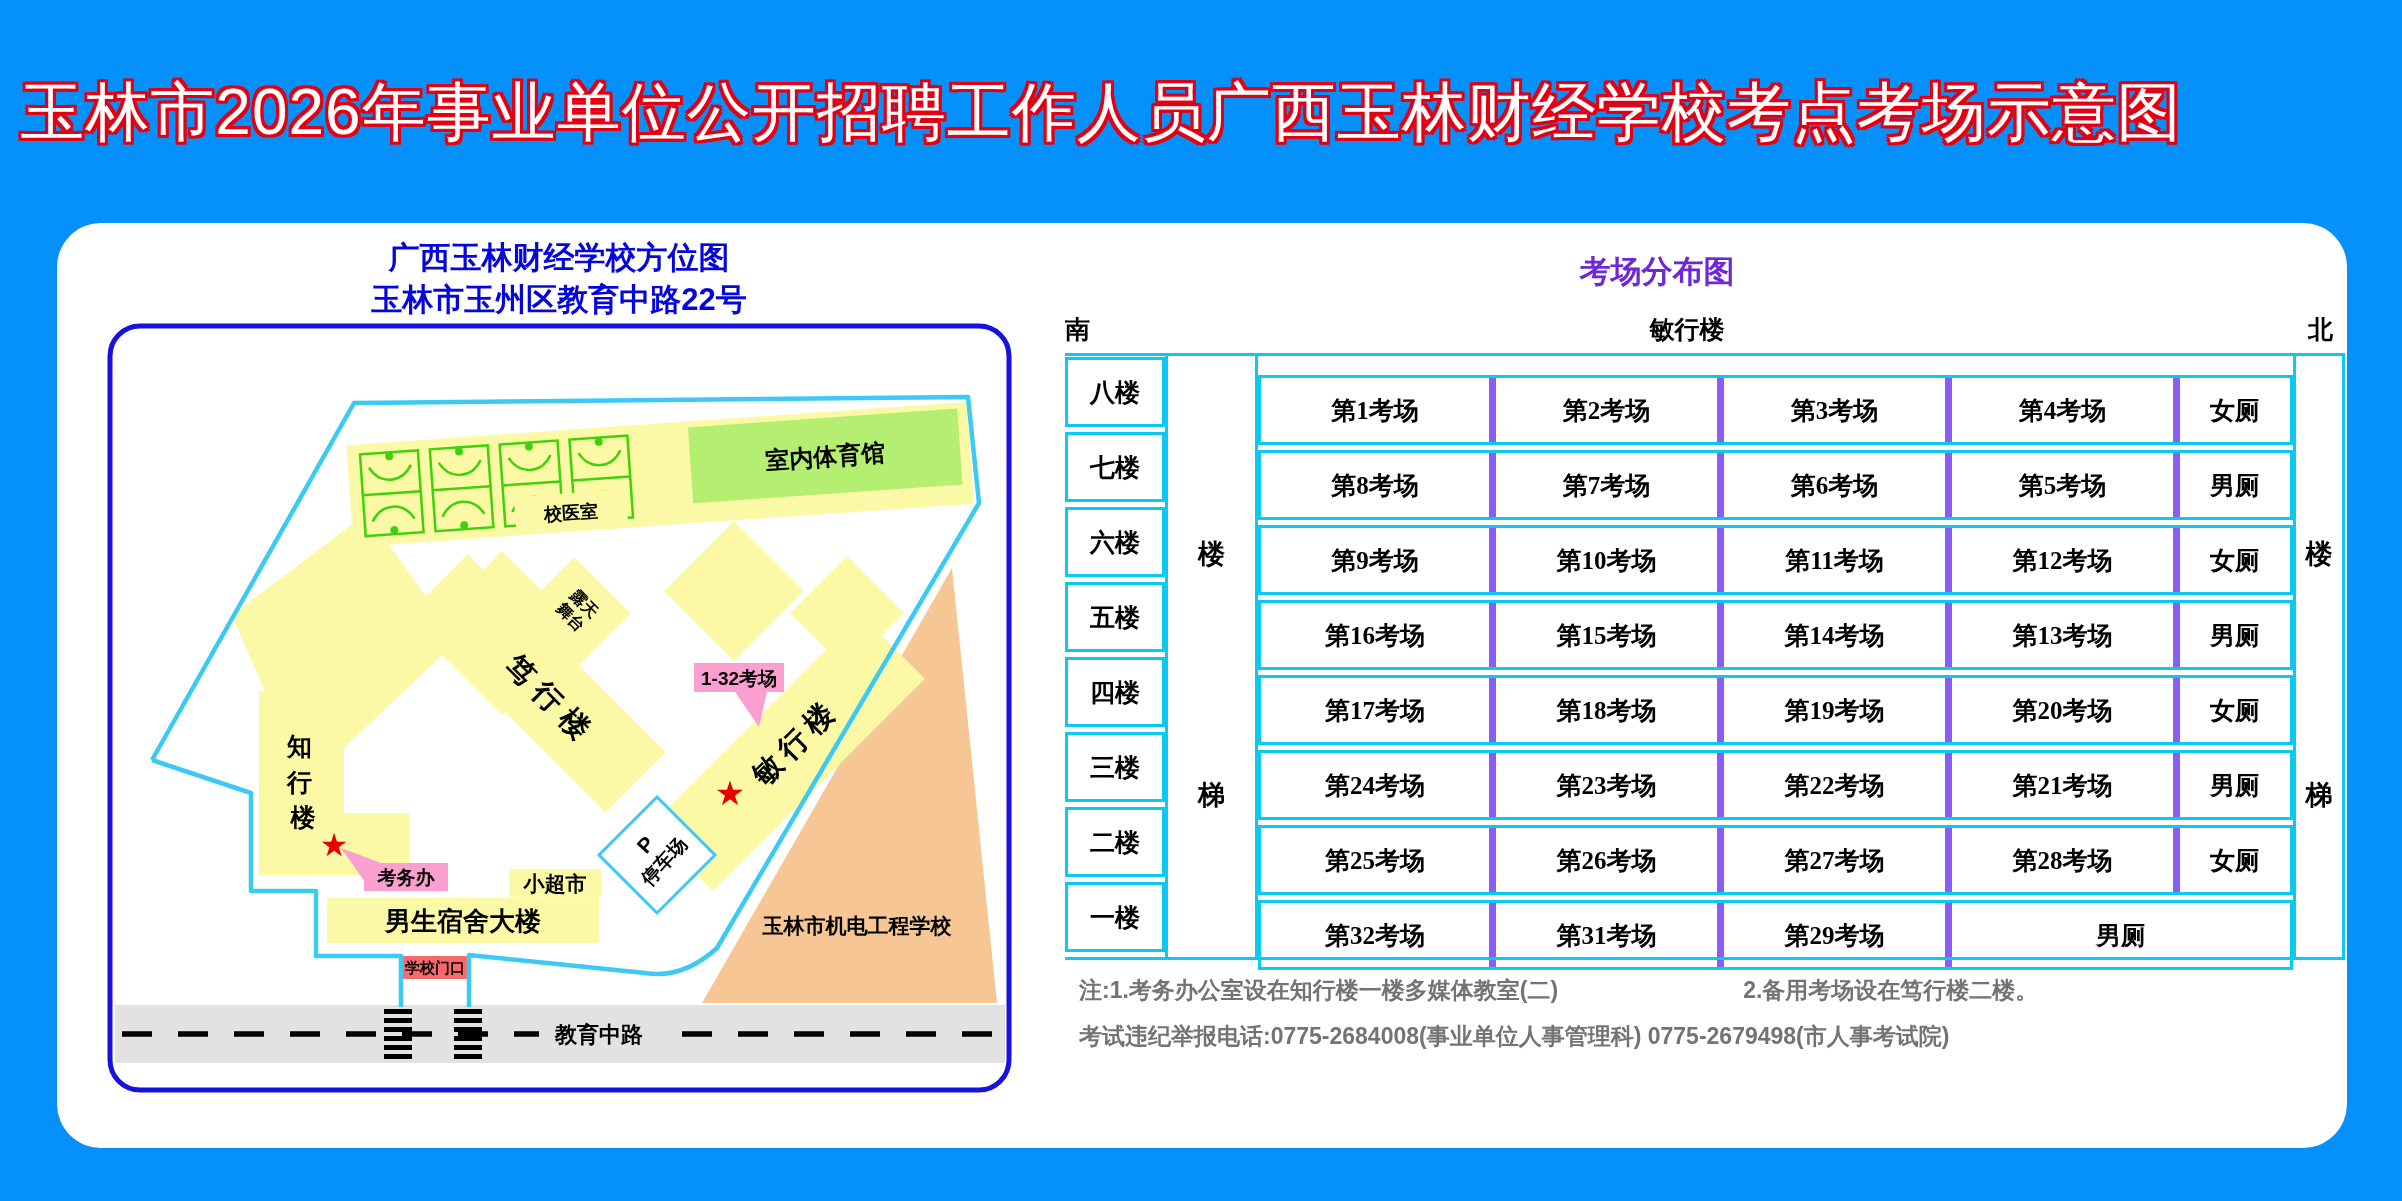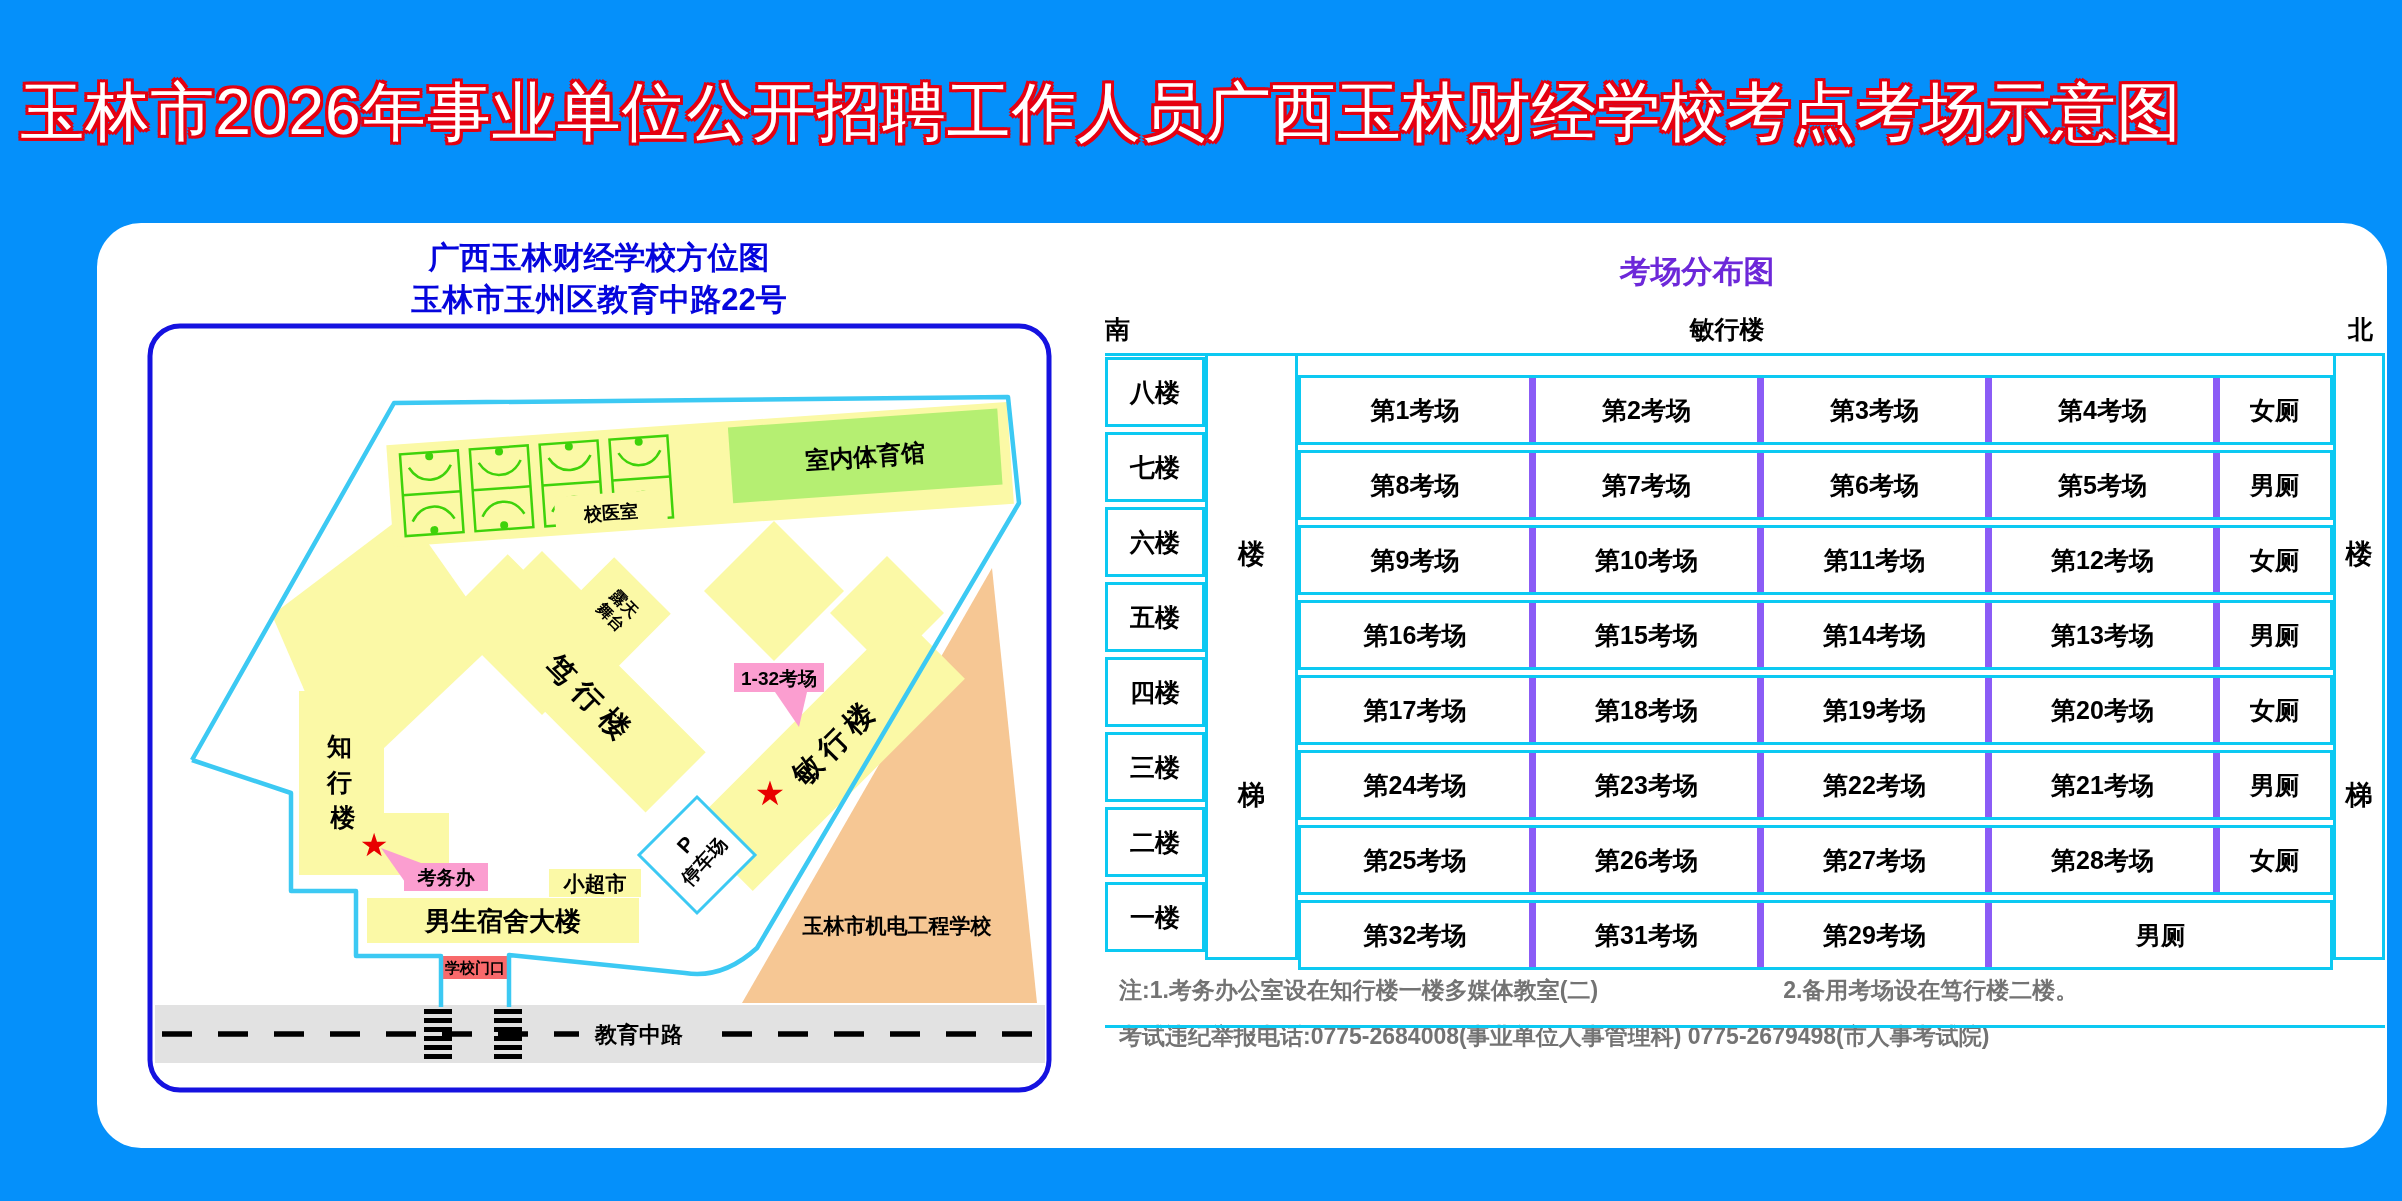--- a/index.html
+++ b/index.html
@@ -15,41 +15,42 @@
     font-size:64px;font-weight:400;letter-spacing:1px;
     color:#ffffff;
     text-shadow:
       3px 3px 0 #e50011,-3px -3px 0 #e50011,3px -3px 0 #e50011,-3px 3px 0 #e50011,
       0 3px 0 #e50011,0 -3px 0 #e50011,3px 0 0 #e50011,-3px 0 0 #e50011;
     white-space:nowrap;
   }
   
   .panel{
     position:absolute;left:57px;top:223px;width:2290px;height:925px;
-    background:#ffffff;border-radius:44px;margin-left:40px;
+    background:#ffffff;border-radius:44px;
   }
   
   .map-header{
     position:absolute;left:152px;top:14px;width:700px;text-align:center;
     font-size:31px;font-weight:bold;color:#0505dd;line-height:42px;
   }
   .map-svg{position:absolute;left:50px;top:100px;width:905px;height:770px;}
   
   .dist{position:absolute;left:1005px;top:0;width:1285px;height:925px;}
   .dist-title{
     position:absolute;left:595px;top:28px;transform:translateX(-50%);
     font-size:31px;font-weight:bold;color:#6d28d9;white-space:nowrap;
   }
   .dir-label{position:absolute;top:90px;font-size:25px;font-weight:bold;color:#000;}
   .dir-south{left:3px;}
   .dir-north{right:14px;}
   .dir-building{left:625px;transform:translateX(-50%);}
   .xtable{
-    position:absolute;left:3px;top:130px;width:1280px;height:675px;
+    position:absolute;left:3px;top:130px;width:1280px;height:607px;
     display:flex;
+    font-family:Liberation Serif, serif;
   }
   .xtable::before,.xtable::after{
     content:'';position:absolute;left:0;right:0;height:3px;background:#0cc9f2;z-index:3;
   }
   .xtable::before{top:0;}
   .xtable::after{bottom:0;}
   .col-floors{width:100px;padding-top:4px;box-sizing:border-box;}
   .floor-cell{
     box-sizing:border-box;width:100px;height:70px;margin-bottom:5px;
     border:3px solid #0cc9f2;display:flex;align-items:center;justify-content:center;

